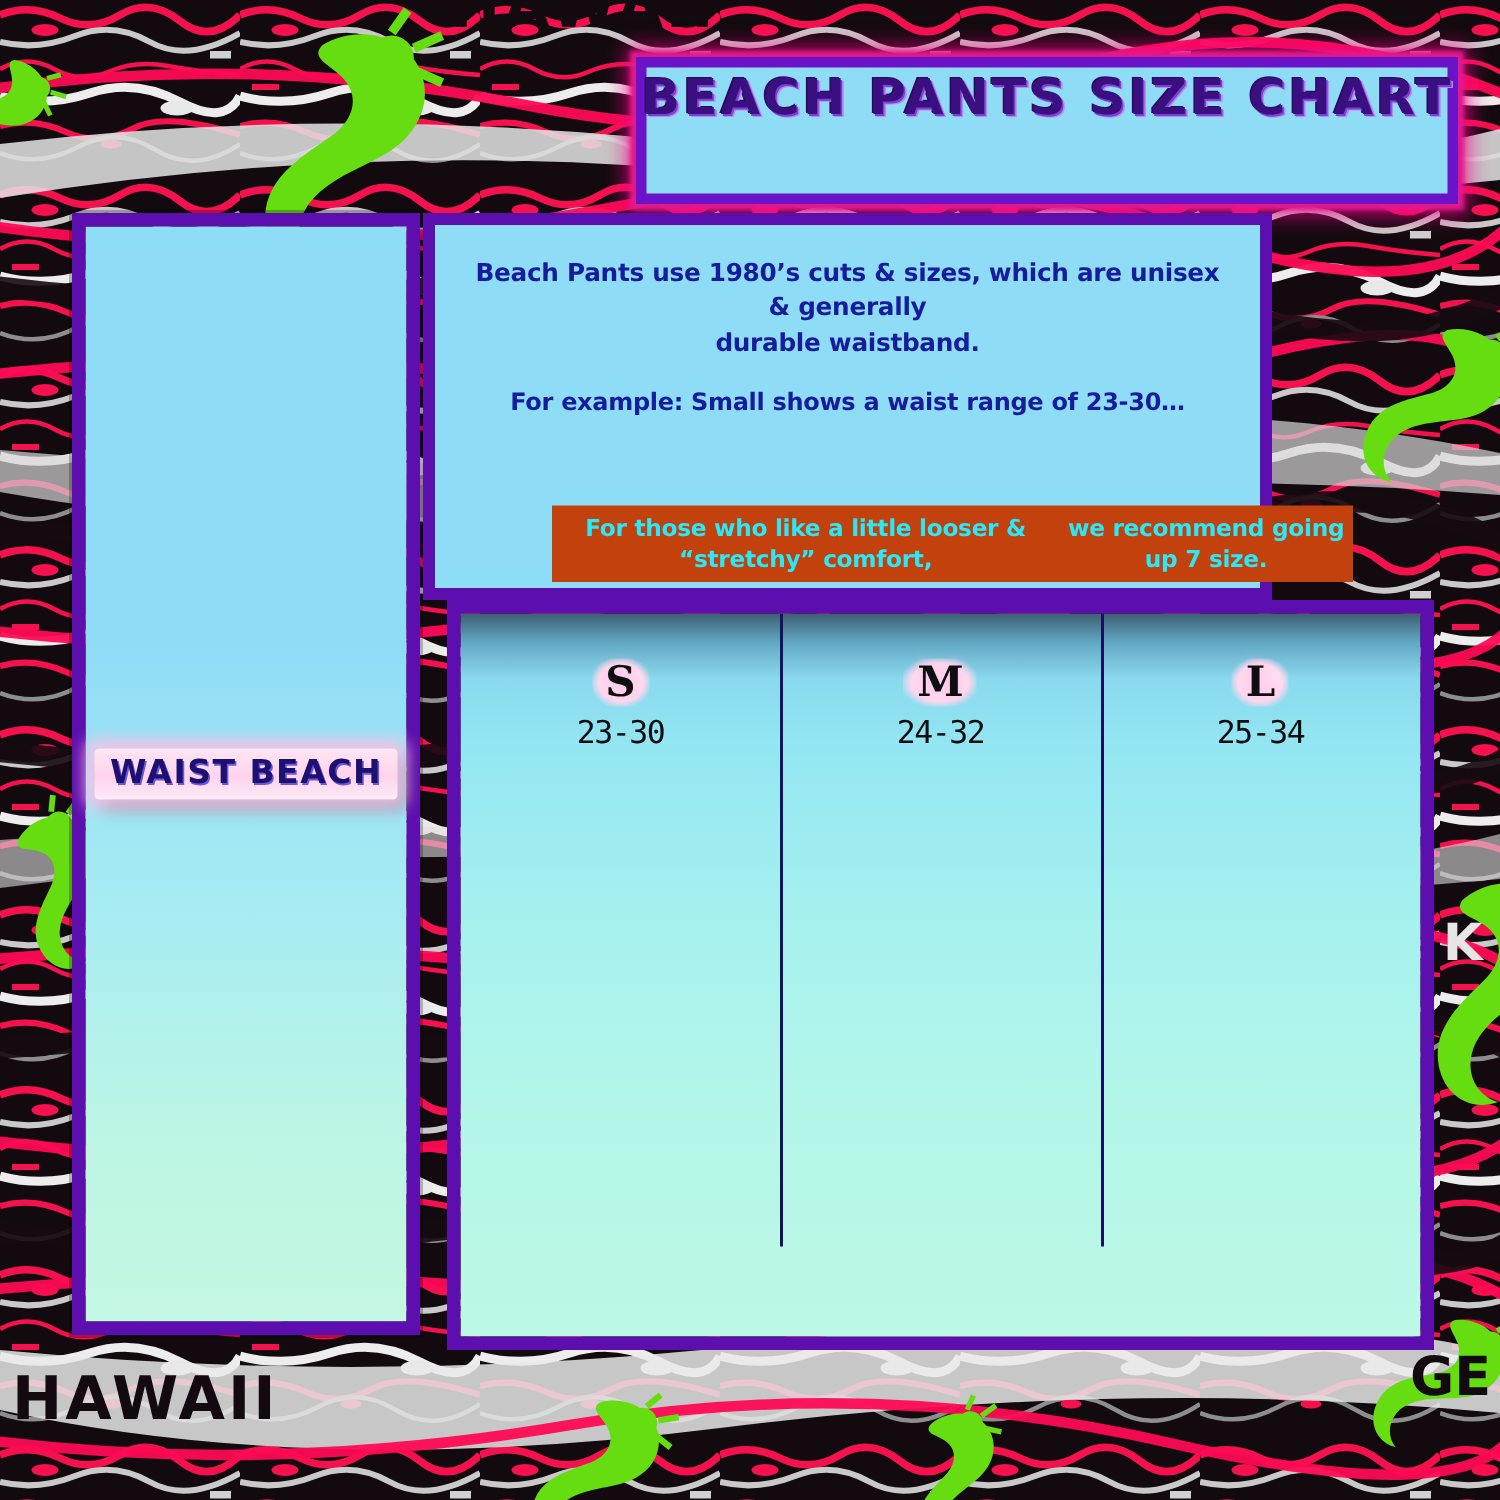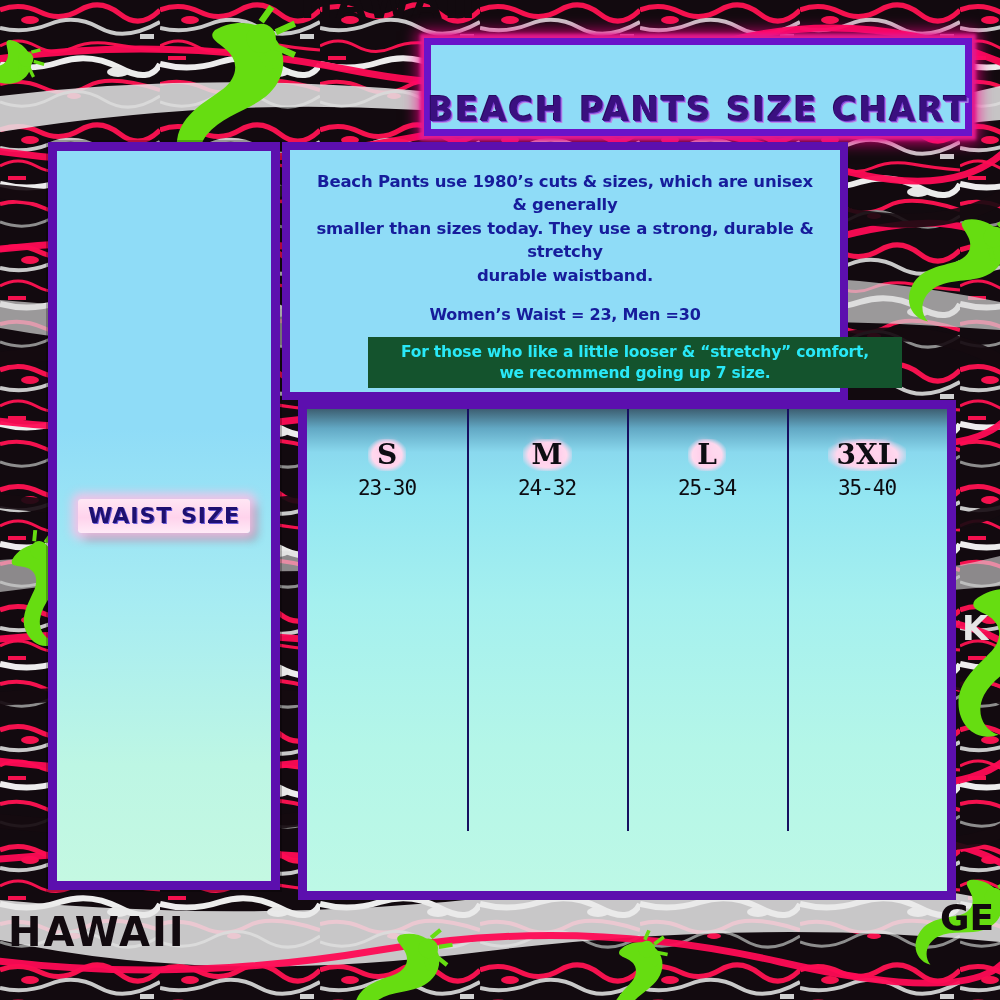--- a/index.html
+++ b/index.html
@@ -16,21 +16,21 @@
   
   .panel{position:absolute;z-index:5;}
 
   
   #title-box{
     left:424px;top:38px;width:548px;height:98px;
     background:#8fdcf7;
     border:7px solid #6a13c9;
     box-sizing:border-box;
     box-shadow:0 0 3px 4px #e01a8d, 0 0 14px 7px rgba(255,0,140,.75);
-    display:flex;align-items:flex-end;justify-content:center;
+    display:flex;align-items:flex-start;justify-content:center;
   }
   #title-text{
     font-family:"DejaVu Sans", sans-serif;
     font-weight:bold;font-size:33px;letter-spacing:2px;
     color:#3a1080;
     text-shadow:1px 1px 0 #7a3fd6, 2px 2px 0 #b98ae8, -1px -1px 0 #2a0a60;
     white-space:nowrap;
     transform:scaleX(1.02);
   }
 
@@ -72,22 +72,22 @@
     font-size:16.5px;
     line-height:1.42;
     letter-spacing:-.2px;
   }
   .info-gap{height:16px;}
   .info-para.small{font-size:16px;line-height:1.45;}
 
   
   #reco-banner{
     position:absolute;left:368px;top:337px;width:534px;height:51px;
-    background:#14532d;
-    display:flex;flex-direction:column;align-items:center;justify-content:center;
+    background:#c2410c;
+    display:flex;align-items:center;justify-content:center;
     z-index:7;
   }
   .reco-line{
     color:#29e8f7;
     font-family:"DejaVu Sans", sans-serif;
     font-weight:bold;font-size:15.5px;line-height:1.35;
     text-align:center;letter-spacing:-.2px;
   }
 
   
@@ -198,29 +198,28 @@
     <text x="940" y="930" font-family="DejaVu Sans, sans-serif" font-size="36" font-weight="bold" fill="#120a0f">GE</text>
     <text x="962" y="640" font-family="DejaVu Sans, sans-serif" font-size="34" font-weight="bold" fill="#e6e6e6">K</text>
   </svg>
 </div>
 
 <div class="panel" id="title-box">
   <div id="title-text">BEACH PANTS SIZE CHART</div>
 </div>
 
 <div class="panel" id="waist-panel">
-  <div id="waist-label">WAIST SIZE</div>
+  <div id="waist-label">WAIST BEACH</div>
 </div>
 
 <div class="panel" id="info-panel">
   <p class="info-para">Beach Pants use 1980’s cuts &amp; sizes, which are unisex  &amp; generally</p>
-  <p class="info-para">smaller than sizes today. They use a strong, durable &amp; stretchy</p>
   <p class="info-para">durable waistband.</p>
   <div class="info-gap"></div>
-  <p class="info-para small">Women’s Waist = 23, Men =30</p>
+  <p class="info-para small">For example: Small shows a waist range of 23-30…</p>
 </div>
 
 <div id="reco-banner">
   <div class="reco-line">For those who like a little looser &amp; “stretchy” comfort,</div>
   <div class="reco-line">we recommend going up 7 size.</div>
 </div>
 
 <div class="panel" id="table-panel">
   <div id="cols">
 
@@ -234,19 +233,15 @@
       <div class="size-range">24-32</div>
     </div>
 
     <div class="col">
       <div class="size-label">L</div>
       <div class="size-range">25-34</div>
     </div>
 
 
 
-    <div class="col">
-      <div class="size-label">3XL</div>
-      <div class="size-range">35-40</div>
-    </div>
 
   </div>
 </div>
 
 </body></html>

